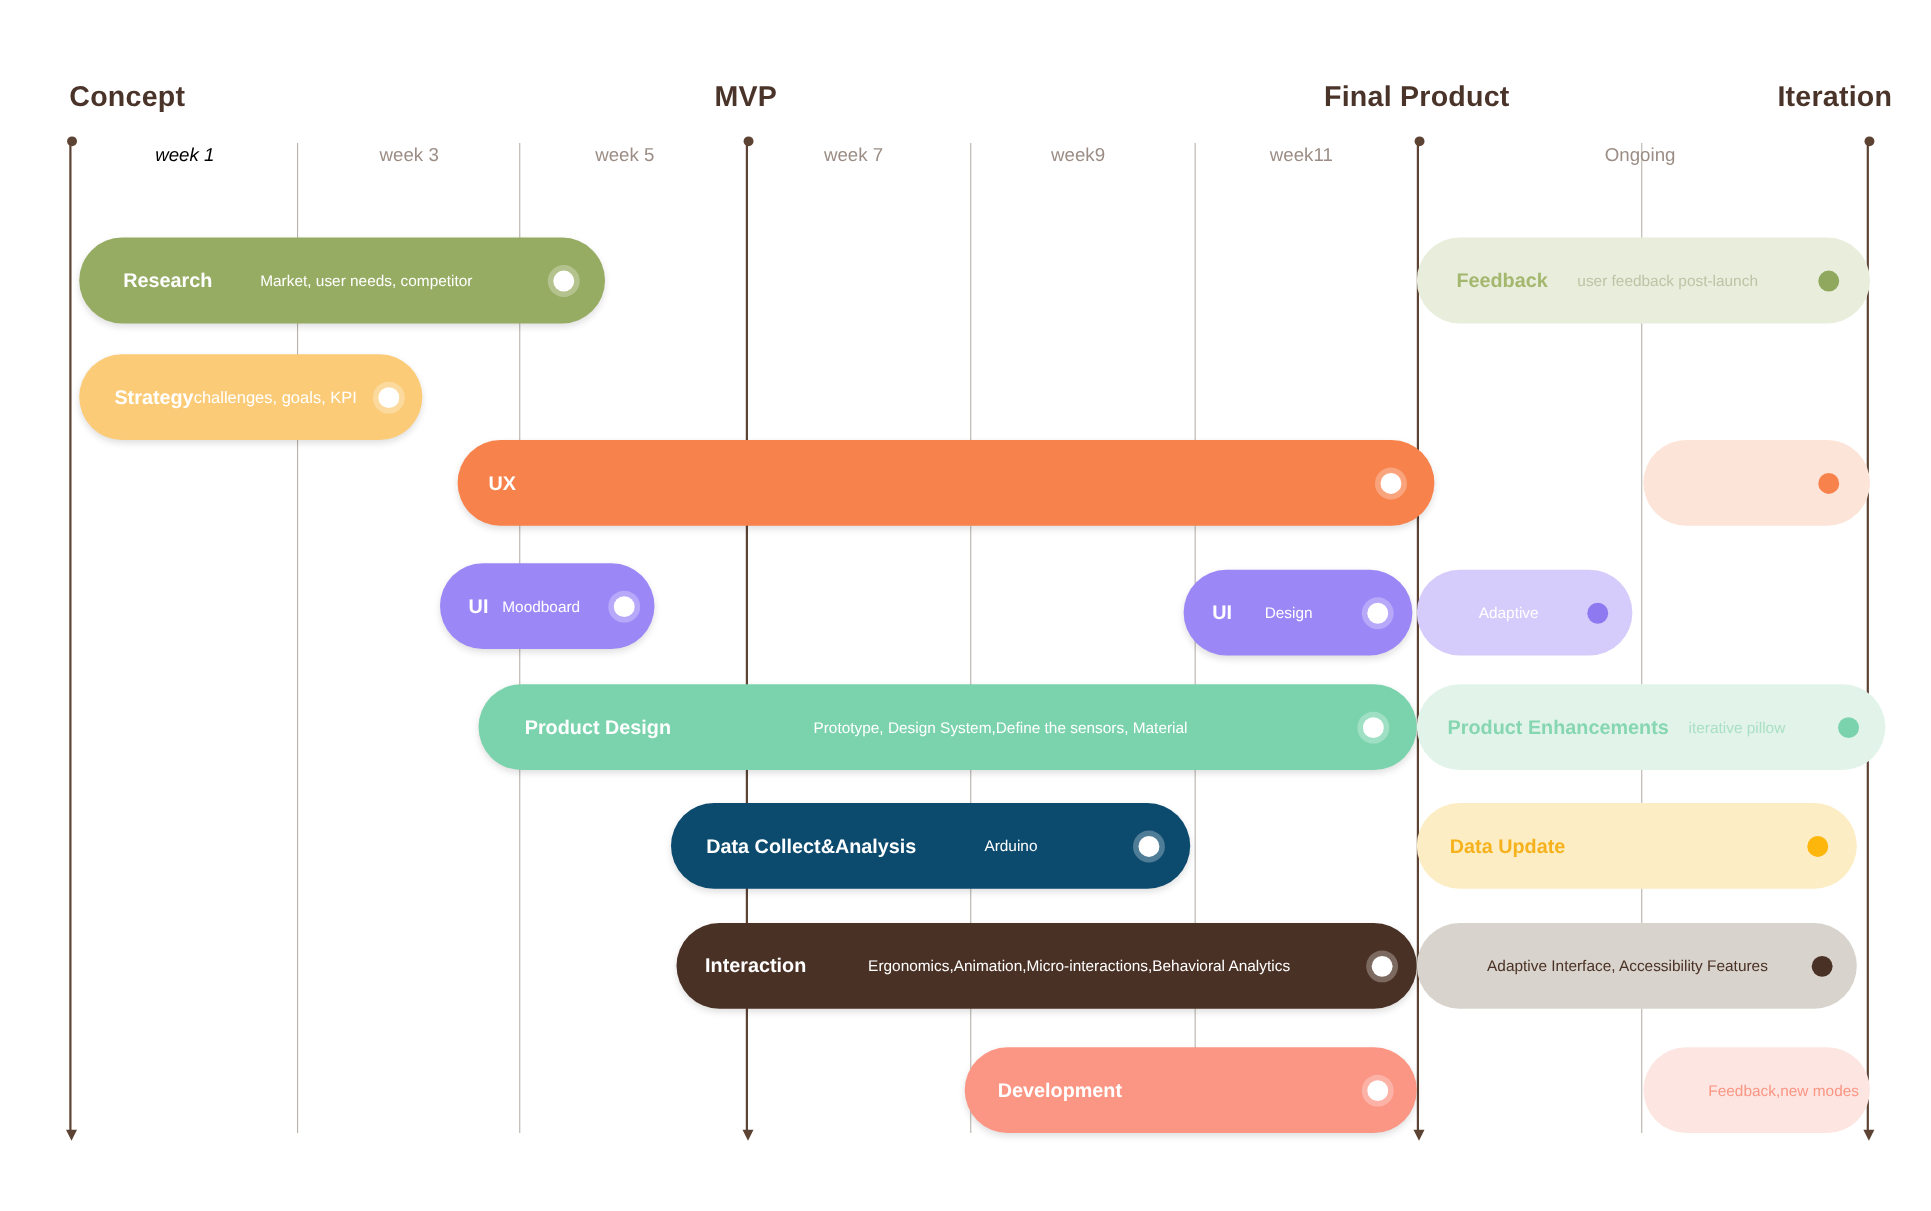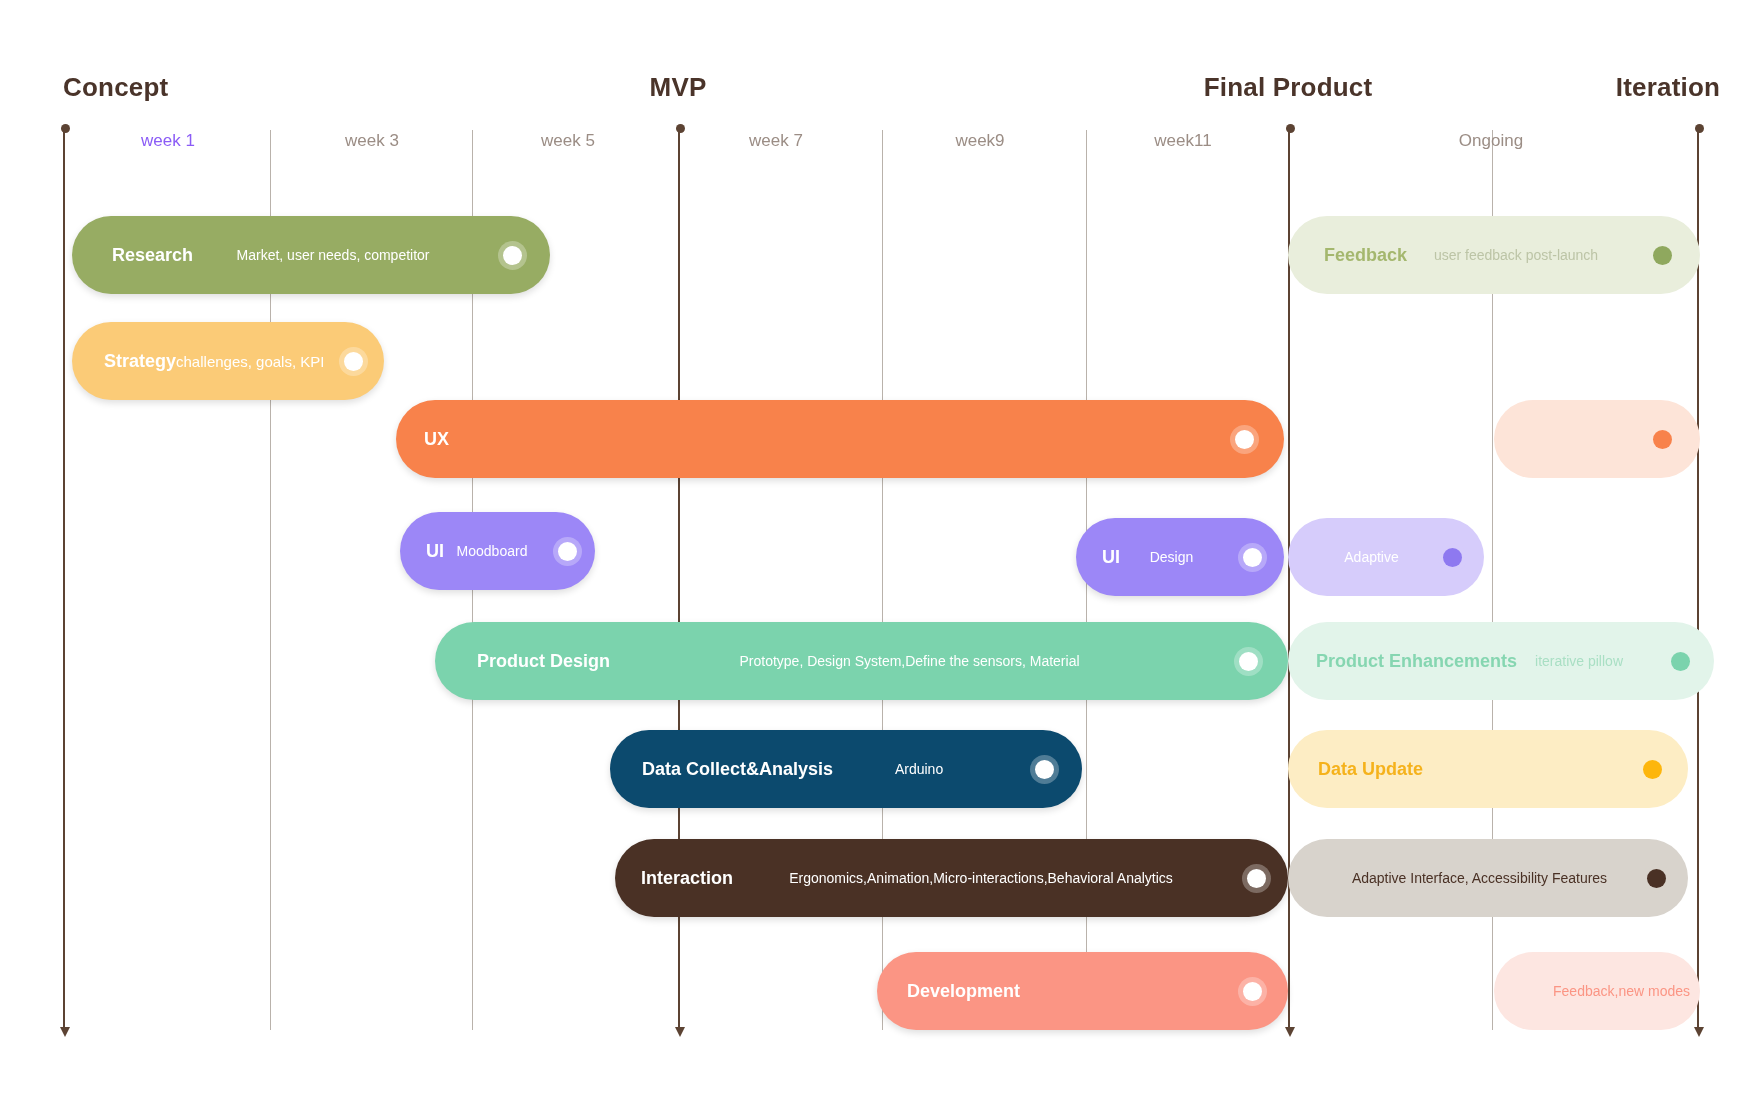--- a/index.html
+++ b/index.html
@@ -122,21 +122,21 @@
       <div class="axis-arrow" style="left: 1698px; top: 1027px; border-top-color: rgb(92, 67, 51);"></div>
     </div>
   <div id="weekline-layer">
       <div class="week-line" style="left: 270px; height: 900px; background: rgb(185, 178, 171);"></div>
       <div class="week-line" style="left: 472px; height: 900px; background: rgb(185, 178, 171);"></div>
       <div class="week-line" style="left: 882px; height: 900px; background: rgb(185, 178, 171);"></div>
       <div class="week-line" style="left: 1086px; height: 900px; background: rgb(185, 178, 171);"></div>
       <div class="week-line" style="left: 1492px; height: 900px; background: rgb(185, 178, 171);"></div>
     </div>
   <div id="weeklabel-layer">
-      <div class="week-label" style="left: 168px; transform: translateX(-50%); color: #8b5cf6;">week 1</div>
+      <div class="week-label" style="left: 168px; transform: translateX(-50%); color: #000000; font-style: italic;">week 1</div>
       <div class="week-label" style="left: 372px; transform: translateX(-50%); color: rgb(155, 141, 133);">week 3</div>
       <div class="week-label" style="left: 568px; transform: translateX(-50%); color: rgb(155, 141, 133);">week 5</div>
       <div class="week-label" style="left: 776px; transform: translateX(-50%); color: rgb(155, 141, 133);">week 7</div>
       <div class="week-label" style="left: 980px; transform: translateX(-50%); color: rgb(155, 141, 133);">week9</div>
       <div class="week-label" style="left: 1183px; transform: translateX(-50%); color: rgb(155, 141, 133);">week11</div>
       <div class="week-label" style="left: 1491px; transform: translateX(-50%); color: rgb(155, 141, 133);">Ongoing</div>
     </div>
   <div id="bar-layer">
       <div class="bar solid" style="left: 72px; top: 216px; width: 478px; height: 78px; background: rgb(151, 172, 99); padding-left: 40px; padding-right: 28px;">
         <span class="bar-title" style="color: rgb(255, 255, 255);">Research</span>
@@ -152,21 +152,21 @@
         <span class="spacer"></span>
         <span class="bar-dot" style="background: rgb(143, 168, 94); box-shadow: rgb(233, 238, 220) 0px 0px 0px 5px;"></span>
       </div>
       <div class="bar solid" style="left: 72px; top: 322px; width: 312px; height: 78px; background: rgb(251, 203, 119); padding-left: 32px; padding-right: 22px;">
         <span class="bar-title" style="color: rgb(255, 255, 255); font-size: 18px;">Strategy</span>
         <span class="spacer"></span>
         <span class="bar-desc" style="color: rgb(255, 255, 255); margin-right: 20px; font-size: 15px;">challenges, goals, KPI</span>
         <span class="spacer"></span>
         <span class="bar-dot ring" style="background: rgb(255, 255, 255);"></span>
       </div>
-      <div class="bar solid" style="left: 396px; top: 400px; width: 888px; height: 78px; background: rgb(248, 130, 75); padding-left: 28px; padding-right: 30px;">
+      <div class="bar solid" style="left: 416px; top: 400px; width: 888px; height: 78px; background: rgb(248, 130, 75); padding-left: 28px; padding-right: 30px;">
         <span class="bar-title" style="color: rgb(255, 255, 255);">UX</span>
         <span class="spacer"></span>
         <span class="spacer"></span>
         <span class="bar-dot ring" style="background: rgb(255, 255, 255);"></span>
       </div>
       <div class="bar" style="left: 1494px; top: 400px; width: 206px; height: 78px; background: rgb(253, 228, 216); padding-left: 28px; padding-right: 28px;">
         <span class="spacer"></span>
         <span class="spacer"></span>
         <span class="bar-dot" style="background: rgb(248, 130, 75); box-shadow: rgb(253, 228, 216) 0px 0px 0px 5px;"></span>
       </div>

